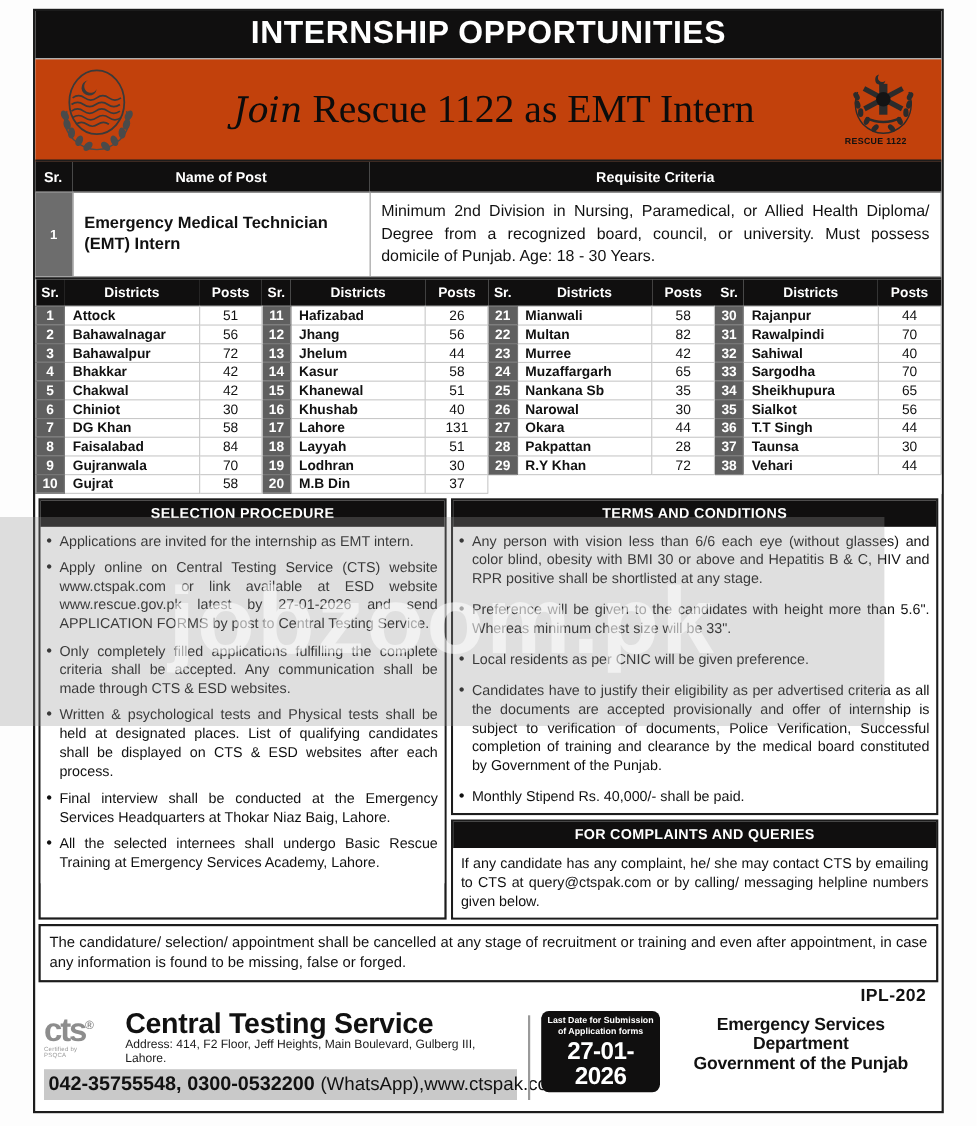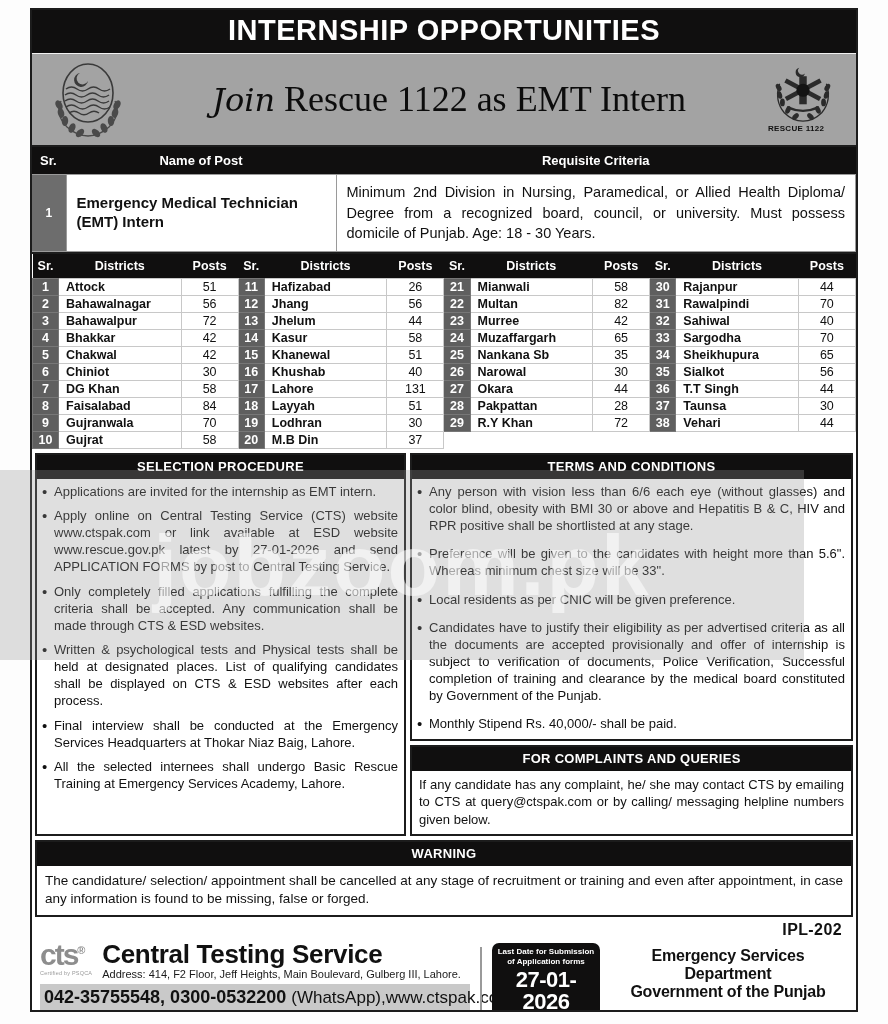--- a/index.html
+++ b/index.html
@@ -46,21 +46,21 @@
     text-align: center;
     font-size: 29px; font-weight: bold;
     letter-spacing: 0.5px;
     padding: 6px 0 8px 0;
     line-height: 1;
     border-bottom: 1px solid #f2f2f2;
   }
   .title-row {
     display: flex; align-items: center; justify-content: space-between;
     padding: 5px 12px 6px 14px;
-    background: #a3a3a3;
+    background: #c2410c;
     border-bottom: 2px solid #1c1c1c;
   }
   .emblem { width: 84px; height: 80px; flex: 0 0 84px; }
   .headline {
     flex: 1 1 auto; text-align: center;
     font-family: "Liberation Serif", serif;
     font-size: 36px; color: #0c0c0c;
     white-space: nowrap;
   }
   .headline .join {
@@ -163,21 +163,21 @@
   
   .ipl {
     text-align: right; padding: 4px 14px 0 0;
     font-size: 16px; font-weight: bold; color: #111; letter-spacing: 0.4px;
   }
   .footer {
     display: flex; align-items: flex-start;
     padding: 2px 8px 4px 8px; gap: 8px; flex: 1 1 auto;
   }
   .cts-block { width: 430px; flex: 0 0 430px; }
-  .cts-top { display: flex; align-items: flex-start; gap: 10px; }
+  .cts-top { display: flex; align-items: center; gap: 22px; }
   .cts-mark {
     font-size: 30px; font-weight: bold; color: #8d8d8d;
     font-family: "Liberation Sans", sans-serif; letter-spacing: -2px;
     line-height: 0.95;
   }
   .cts-mark sup { font-size: 11px; letter-spacing: 0; }
   .cts-mark .sub {
     display: block; font-size: 5.5px; letter-spacing: 0.2px;
     font-weight: normal; color: #9a9a9a; margin-top: 1px;
   }
@@ -509,21 +509,20 @@
         </div>
         <div class="sub-box">
           <div class="panel-head">FOR COMPLAINTS AND QUERIES</div>
           <div class="panel-body" style="padding:5px 7px 6px 7px;font-size:13px;line-height:1.35;text-align:justify;color:#111;">If any candidate has any complaint, he/ she may contact CTS by emailing to CTS at query@ctspak.com or by calling/ messaging helpline numbers given below.</div>
         </div>
       </div>
     </div>
 
     <div class="warning-wrap">
       <div class="warning">
-        <div class="panel-head">WARNING</div>
         <div class="warning-body">The candidature/ selection/ appointment shall be cancelled at any stage of recruitment or training and even after appointment, in case any information is found to be missing, false or forged.</div>
       </div>
     </div>
 
     <div class="ipl">IPL-202</div>
 
     <div class="footer">
       <div class="cts-block">
         <div class="cts-top">
           <div class="cts-mark">

